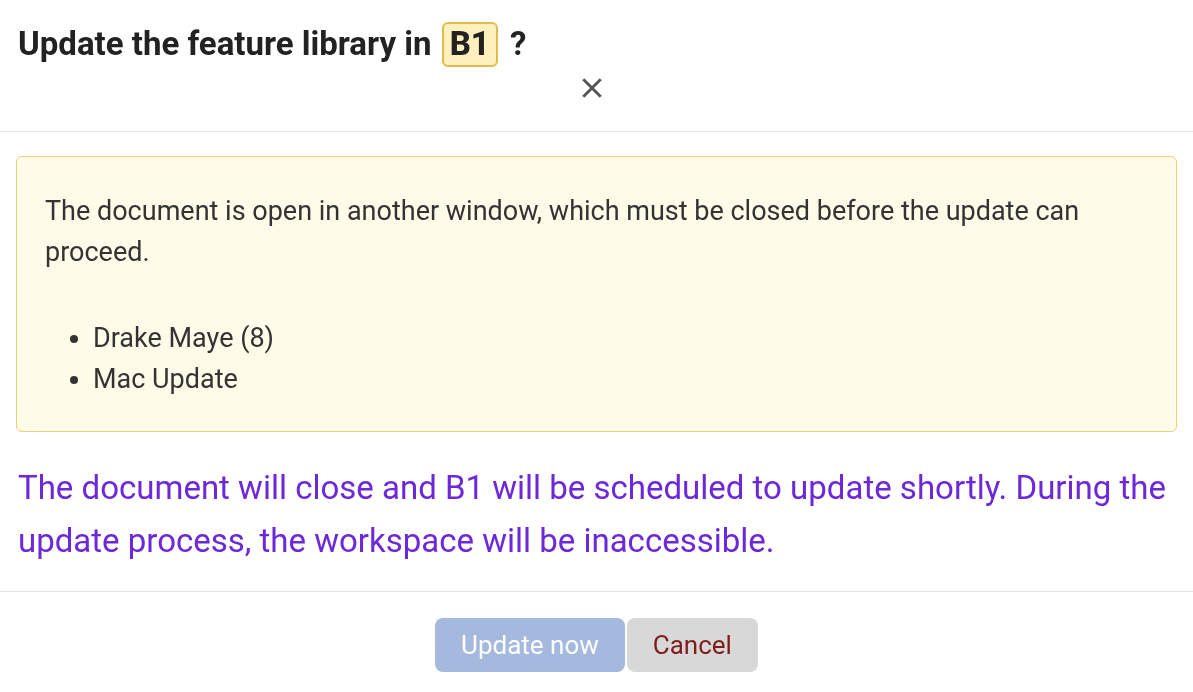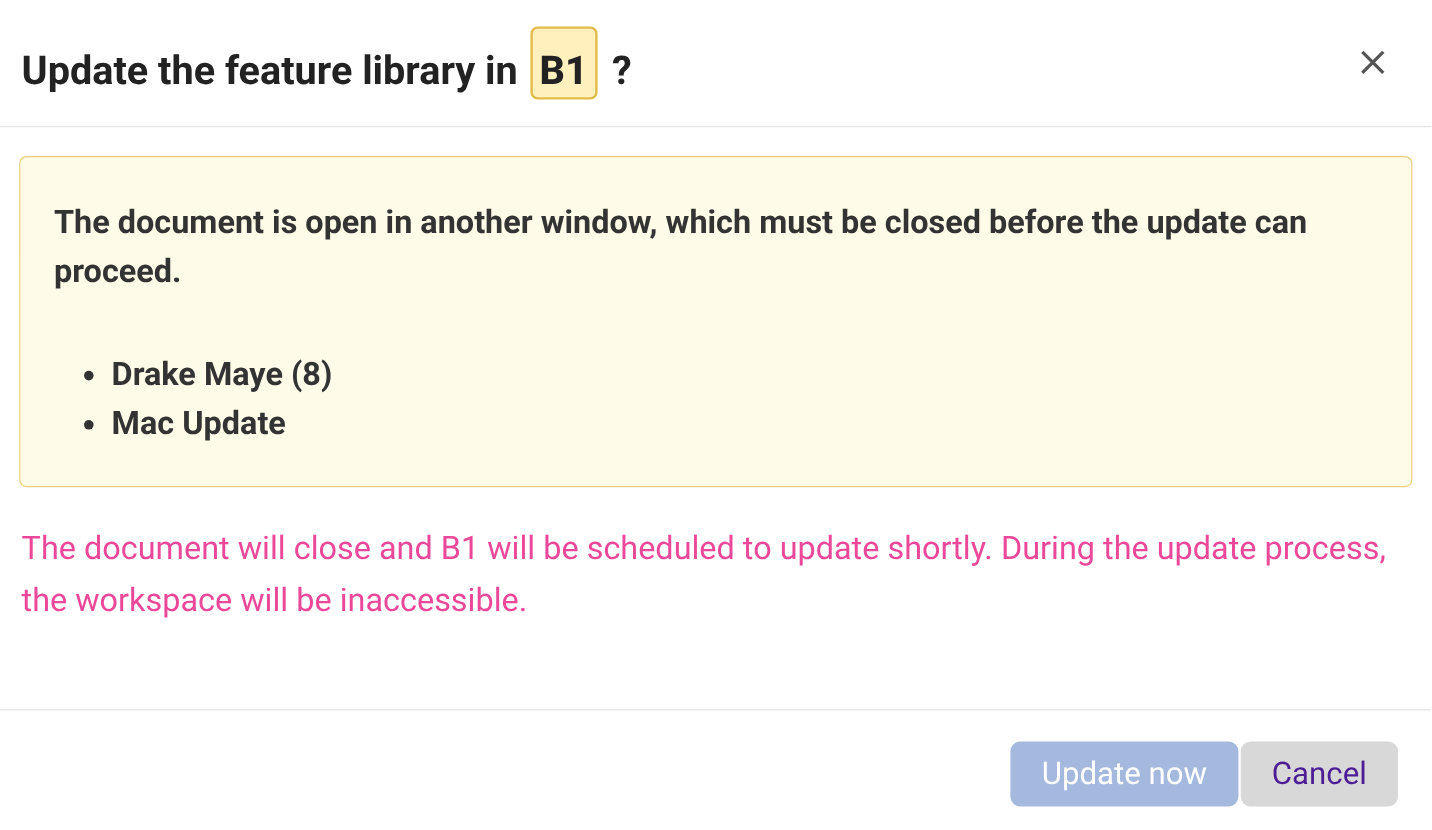--- a/index.html
+++ b/index.html
@@ -16,44 +16,44 @@
     color: #2d2d2d;
   }
   .dialog {
     width: 100%;
     height: 100%;
     display: flex;
     flex-direction: column;
   }
   .dialog-header {
     display: flex;
-    align-items: center;
     justify-content: space-between;
     padding: 22px 28px 22px 18px;
     border-bottom: 1px solid #e3e3e3;
+    flex-direction: column;
   }
   .dialog-title {
     font-size: 33px;
     font-weight: 700;
     color: #222;
     line-height: 1.2;
     display: flex;
     align-items: baseline;
     flex-wrap: wrap;
     gap: 0;
   }
   .dialog-title .pre {
     white-space: pre;
   }
   .badge {
     display: inline-block;
     background: #fff0bd;
     border: 2px solid #e1bc4b;
     border-radius: 6px;
-    padding: 16px 6px 1px 6px;
+    padding: 0px 6px 1px 6px;
     margin: 0 4px 0 2px;
     font-weight: 800;
     color: #222;
     line-height: 1.2;
   }
   .close-btn {
     background: none;
     border: none;
     cursor: pointer;
     padding: 6px;
@@ -75,66 +75,65 @@
   }
   .warning-panel {
     background: #fffbe9;
     border: 1px solid #e9cf7a;
     border-radius: 6px;
     padding: 34px 28px 32px 28px;
     font-size: 27px;
     line-height: 1.55;
     color: #333;
     margin-bottom: 30px;
-    font-weight: bold;
   }
   .warning-panel p {
     margin: 0;
   }
   .warning-panel .spacer {
     height: 38px;
   }
   .warning-panel ul {
     margin: 6px 0 0 0;
     padding-left: 48px;
   }
   .warning-panel li {
     list-style: disc;
     margin-left: 0;
     line-height: 1.5;
   }
   .description {
-    font-size: 27px;
+    font-size: 33px;
     line-height: 1.6;
-    color: #ec4899;
+    color: #6d28d9;
     padding: 0 2px;
   }
   .dialog-footer {
     border-top: 1px solid #e3e3e3;
     padding: 26px 28px 20px 28px;
     display: flex;
-    justify-content: flex-end;
+    justify-content: center;
     gap: 2px;
   }
   .btn {
     font-size: 26px;
     padding: 14px 26px;
     border-radius: 8px;
     border: none;
     cursor: pointer;
     font-family: inherit;
     line-height: 1;
   }
   .btn-primary {
     background: #a5b9de;
     color: #ffffff;
   }
   .btn-secondary {
     background: #d8d8d8;
-    color: #4c1d95;
+    color: #7f1d1d;
   }
 </style>
 </head>
 <body>
 
 <div class="dialog">
 
   <div class="dialog-header">
     <h1 class="dialog-title">
       <span class="pre">Update the feature library in </span>

